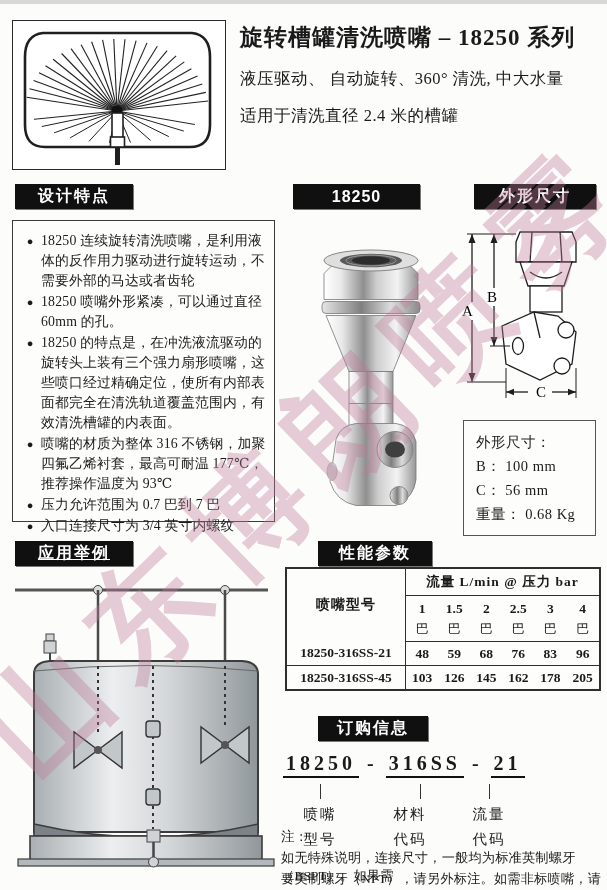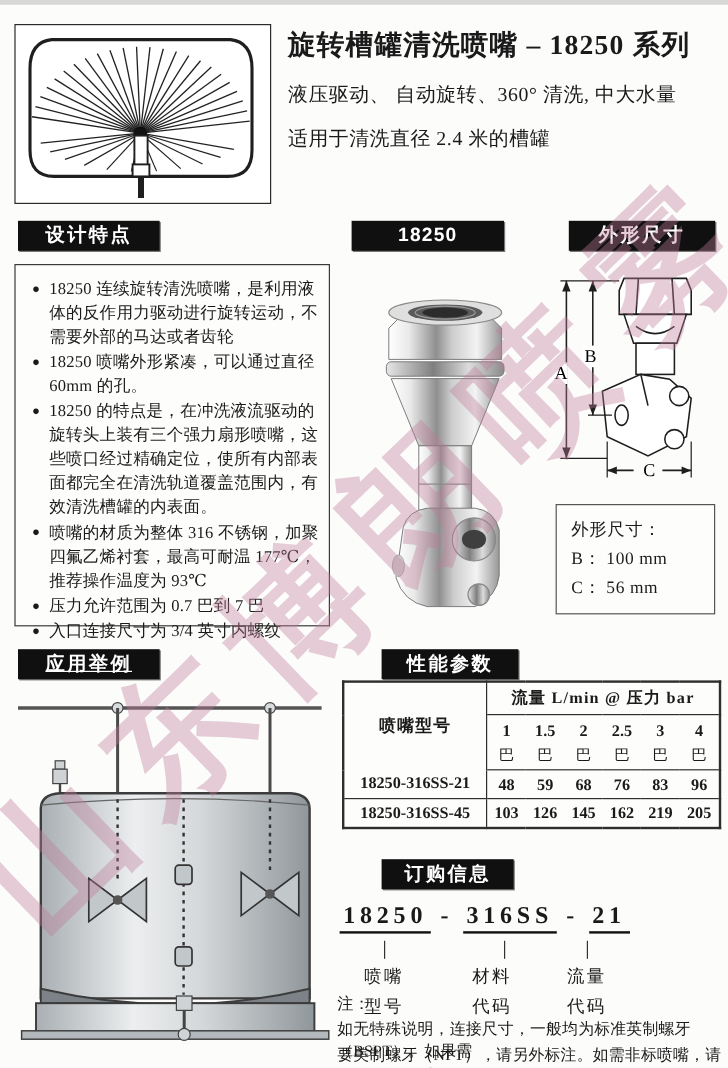--- a/index.html
+++ b/index.html
@@ -222,20 +222,21 @@
       <rect x="27" y="70" width="13" height="18" fill="#fff"></rect>
       <text x="29" y="84" font-size="15">B</text>
       <text x="78" y="179" font-size="15">C</text>
     </svg>
   </div>
 
   <div class="dims-box">
     <div>外形尺寸：</div>
     <div><span>B：</span> <span>100 mm</span></div>
     <div><span>C：</span> <span>56 mm</span></div>
+    <div><span>重量：</span> <span>0.68 Kg</span></div>
   </div>
 
   <div class="bar" style="left:15px;top:537px;width:118px;text-decoration:underline;">应用举例</div>
   <div class="app-drawing">
     <svg width="285" height="308" viewBox="0 0 285 308">
       <defs>
         <linearGradient id="tankgrad" x1="0" y1="0" x2="1" y2="0">
           <stop offset="0" stop-color="#a9afb3"></stop>
             <stop offset="0.35" stop-color="#eceeef"></stop>
           <stop offset="0.6" stop-color="#d4d7d9"></stop>
@@ -299,21 +300,21 @@
       <td>76</td>
       <td>83</td>
       <td>96</td>
     </tr>
     <tr class="data second">
       <td class="mcol">18250-316SS-45</td>
       <td>103</td>
       <td>126</td>
       <td>145</td>
       <td>162</td>
-      <td>219</td>
+      <td>178</td>
       <td>205</td>
     </tr>
   </tbody>
     </table>
 
   <div class="bar" style="left:318px;top:712px;width:110px;text-align:right;">订购信息</div>
   <div class="code-row">
     <span class="code-seg">18250</span><span class="code-dash">-</span><span class="code-seg">316SS</span><span class="code-dash">-</span><span class="code-seg">21</span>
   </div>
   <div class="tick" style="left:320px;"></div>

